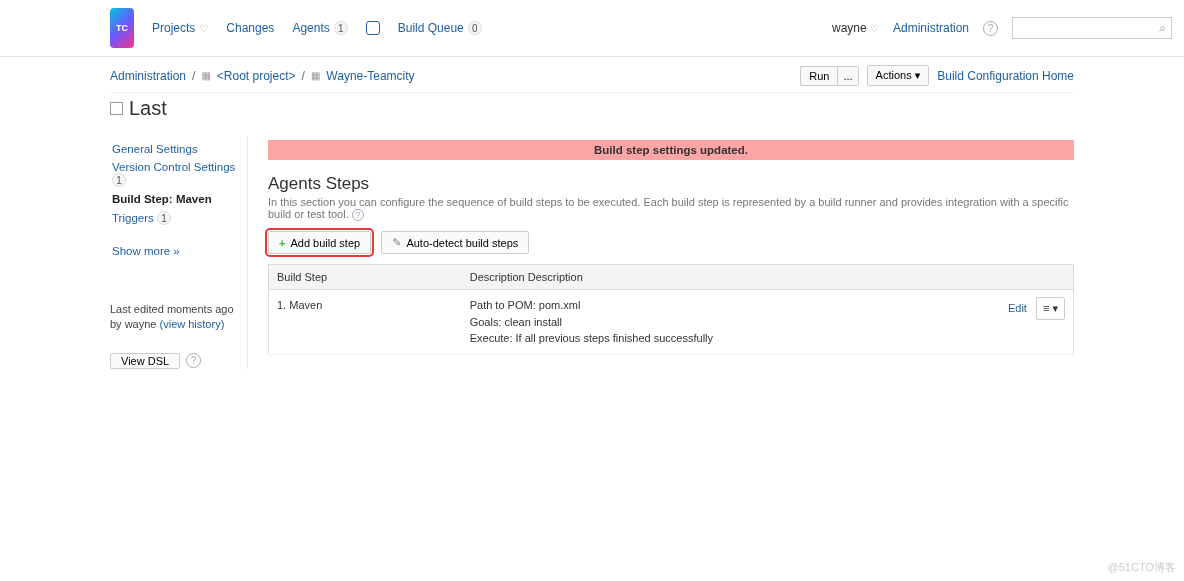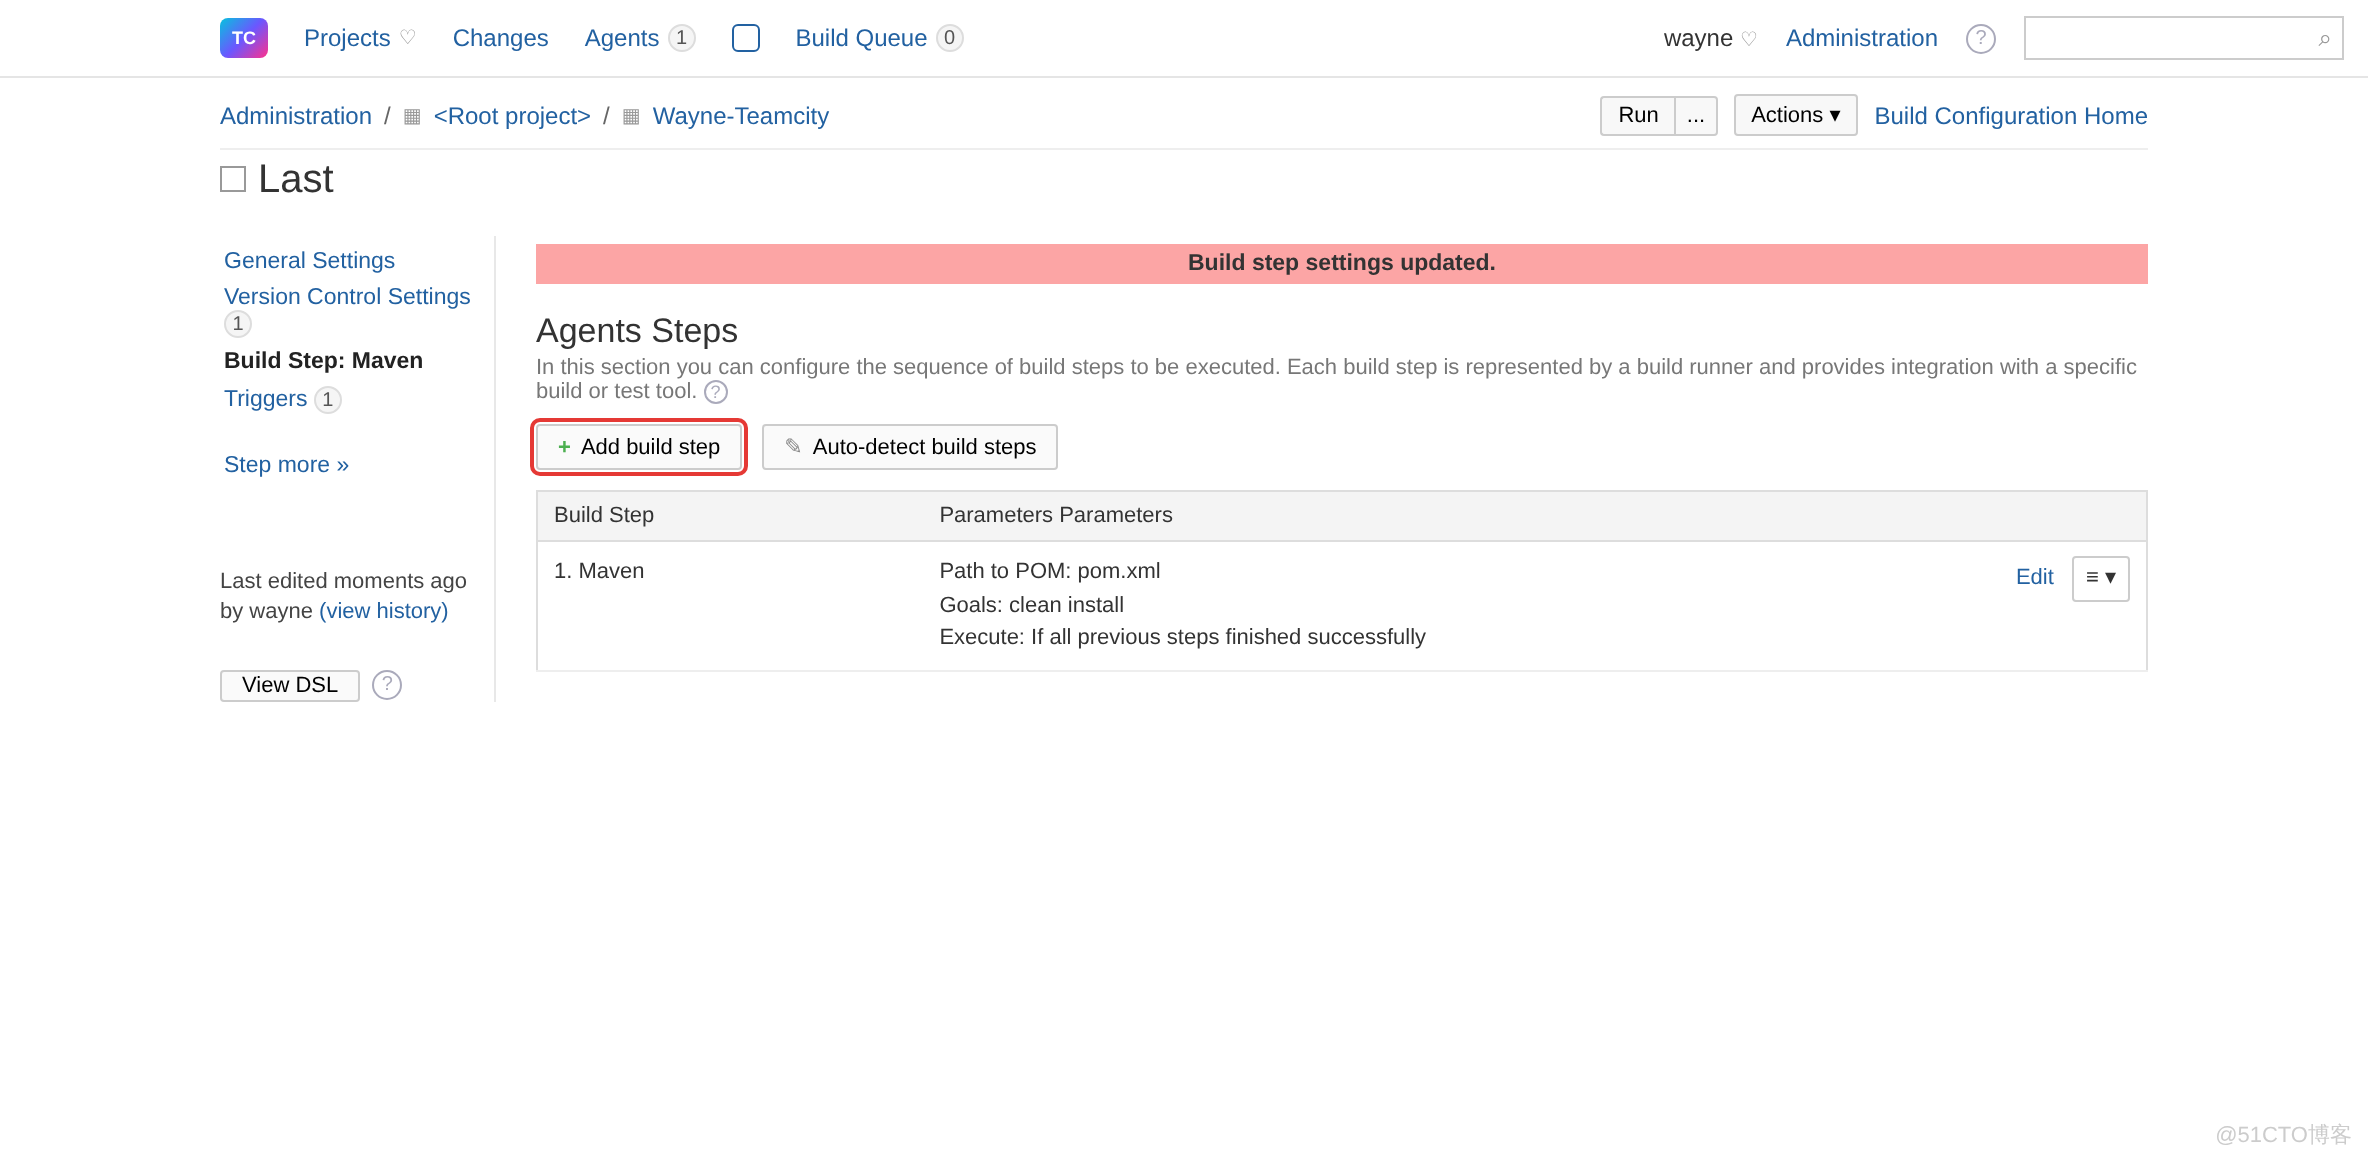--- a/index.html
+++ b/index.html
@@ -1,20 +1,20 @@
 <!DOCTYPE html>
 <html><head>
   <meta charset="utf-8">
   <style>
     * { box-sizing: border-box; margin: 0; padding: 0; }
     body { font-family: -apple-system, BlinkMacSystemFont, "Segoe UI", Helvetica, Arial, sans-serif; font-size: 12px; color: #333; background: #fff; }
     a { color: #2261a1; text-decoration: none; cursor: pointer; }
     
     .topbar { display: flex; align-items: center; padding: 8px 12px 8px 0; border-bottom: 1px solid #e5e5e5; }
-    .logo { width: 24px; height: 20px; margin-left: 110px; margin-right: 18px; background: linear-gradient(135deg, #05c3de, #6b57ff, #ff318c); border-radius: 4px; display:flex; align-items:center; justify-content:center; color:#fff; font-size:9px; font-weight:bold; }
+    .logo { width: 24px; height: 40px; margin-left: 110px; margin-right: 18px; background: linear-gradient(135deg, #05c3de, #6b57ff, #ff318c); border-radius: 4px; display:flex; align-items:center; justify-content:center; color:#fff; font-size:9px; font-weight:bold; }
     .nav-left { display: flex; align-items: center; gap: 18px; }
     .nav-left .nav-link { color: #2261a1; font-size: 12px; display: inline-flex; align-items: center; gap: 4px; }
     .badge-count { display:inline-block; min-width:14px; height:14px; line-height:13px; background:#f5f5f5; border:1px solid #ddd; border-radius:8px; text-align:center; font-size:10px; color:#555; padding:0 3px; }
     .heart { font-size:10px; color:#999; }
     .box-icon { width:14px; height:14px; border:1.5px solid #2261a1; border-radius:3px; display:inline-block; }
     .nav-right { margin-left:auto; display:flex; align-items:center; gap:14px; }
     .nav-right .user { color:#333; }
     .help-circle { width:15px; height:15px; border:1px solid #aab; border-radius:50%; color:#aab; font-size:10px; display:inline-flex; align-items:center; justify-content:center; }
     .searchbox { width:160px; height:22px; border:1px solid #ccc; background:#fff; padding:2px 22px 2px 6px; font-size:11px; position:relative; }
     .searchwrap { position:relative; }
@@ -115,21 +115,21 @@
 <div class="titlebar">
   <span class="sq"></span><span>Last</span>
 </div>
 
 <div class="layout">
   <div class="sidebar">
     <a class="side-item">General Settings</a>
     <a class="side-item"><span>Version Control Settings</span> <span class="badge-count">1</span></a>
     <a class="side-item active">Build Step: Maven</a>
     <a class="side-item"><span>Triggers</span> <span class="badge-count">1</span></a>
-    <a class="side-item side-more">Step more »</a>
+    <a class="side-item side-more">Show more »</a>
     <div class="side-meta">
       <span>Last edited</span>
       <span>moments ago</span><br>
       <span>by wayne  </span>
       <a>(view history)</a>
     </div>
     <div class="vdslwrap">
       <button class="vdsl-btn">View DSL</button>
       <span class="help-circle">?</span>
     </div>
@@ -149,21 +149,21 @@
         </button>
       <button class="addbtn">
           <span class="wand">✎</span>
           <span>Auto-detect build steps</span>
         </button>
     </div>
     <table class="steps">
       <thead>
         <tr>
           <th style="width:24%">Build Step</th>
-          <th>Parameters Parameters</th>
+          <th>Description Description</th>
         </tr>
       </thead>
       <tbody>
         <tr>
           <td>1. Maven</td>
           <td>
             <div style="display:flex;">
               <div style="flex:1; white-space:pre-line;">Path to POM: pom.xml
 Goals: clean install
 Execute: If all previous steps finished successfully</div>

